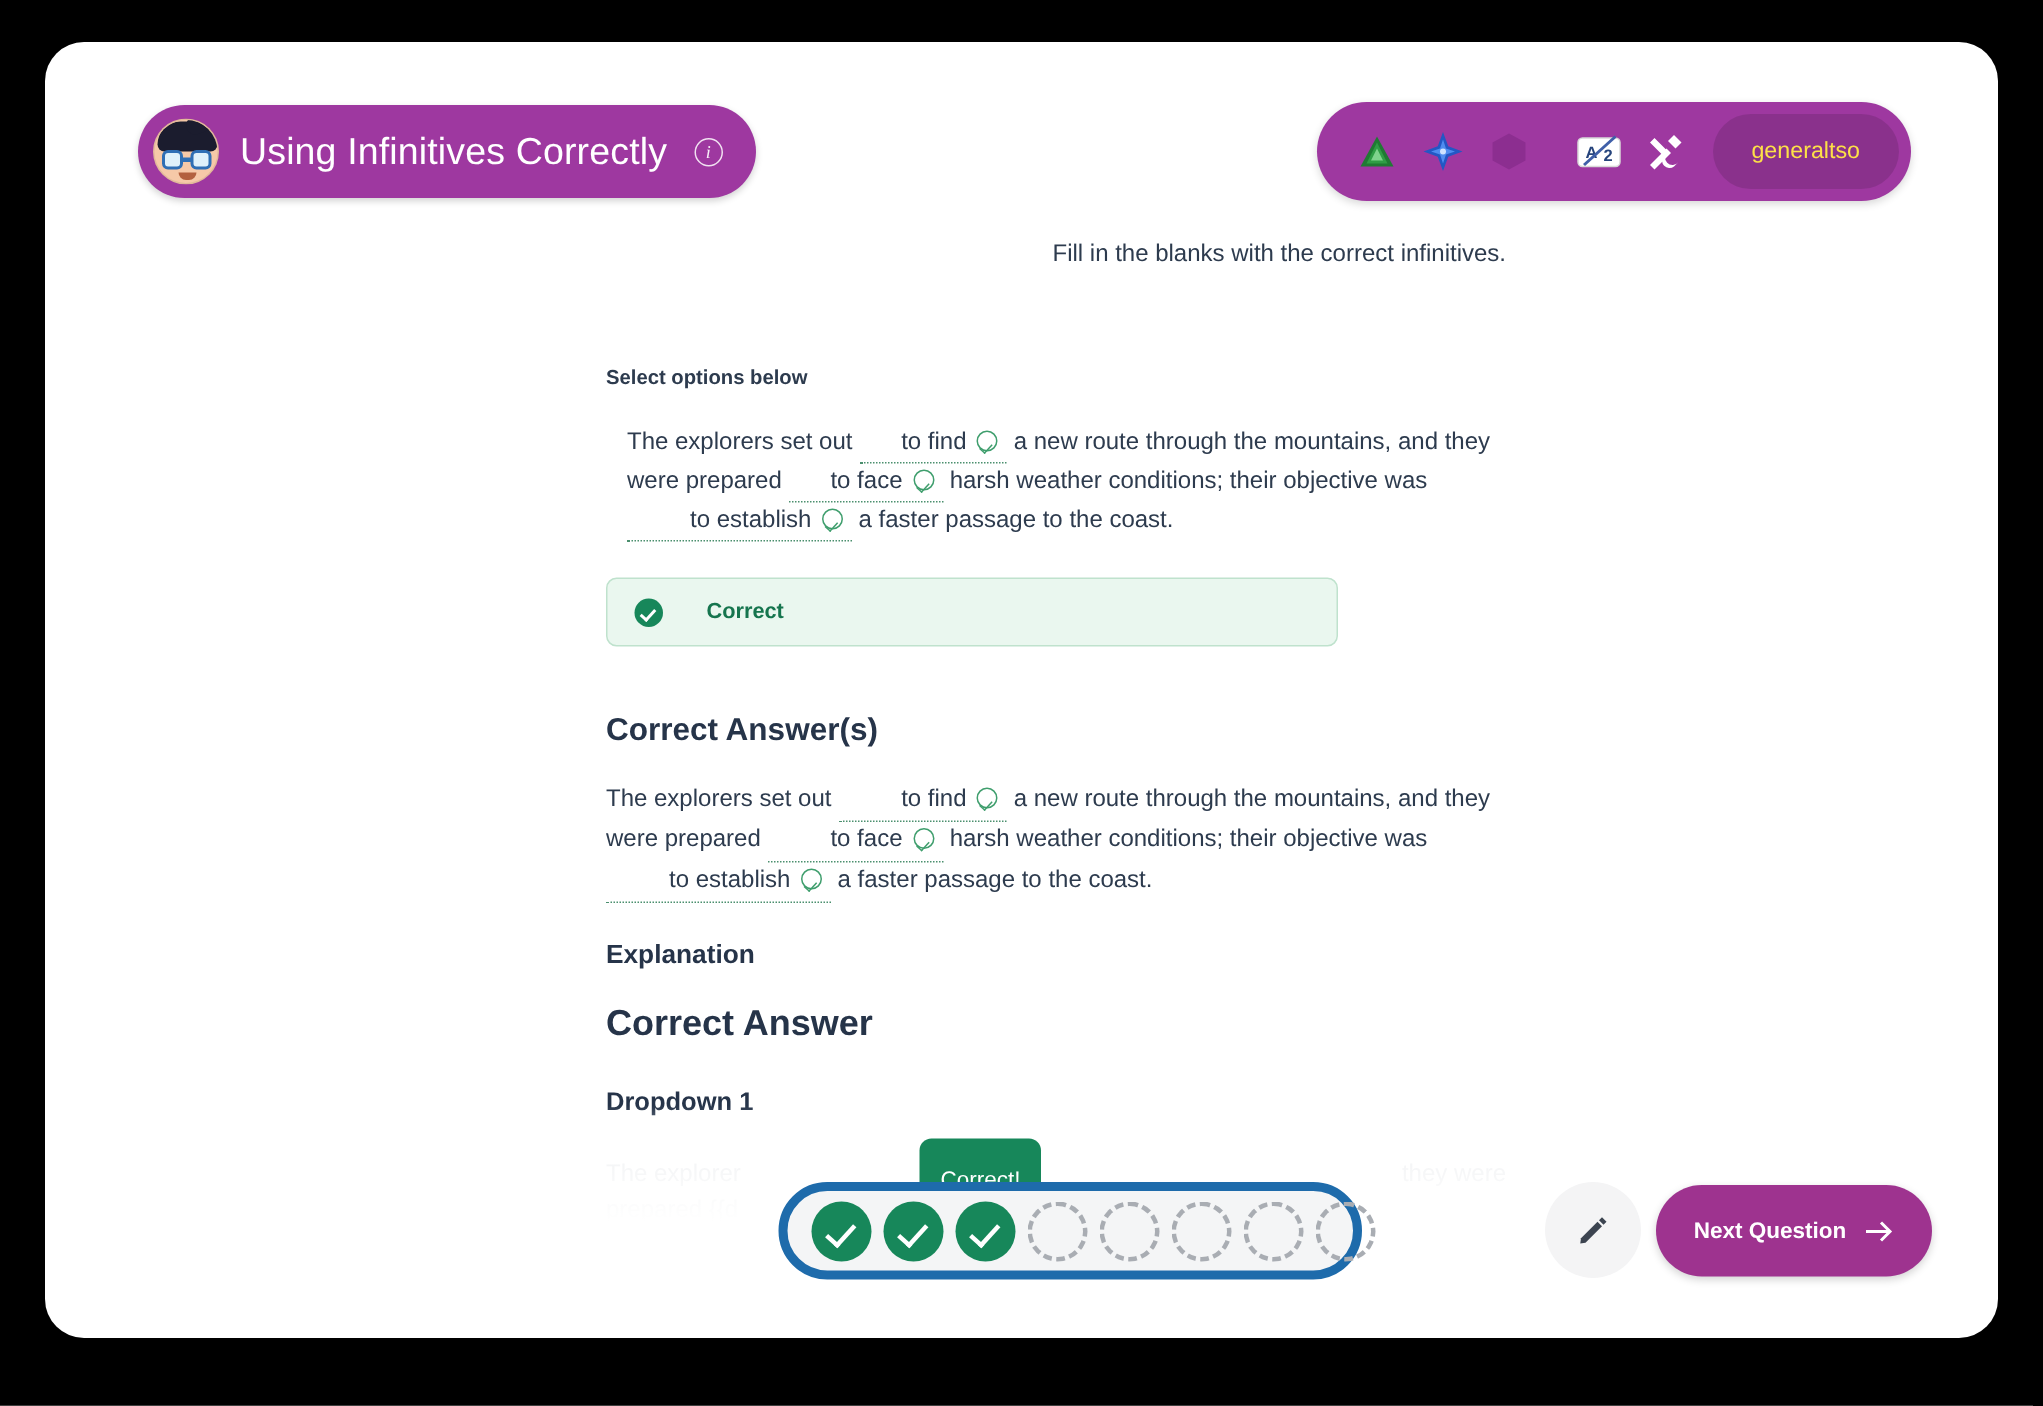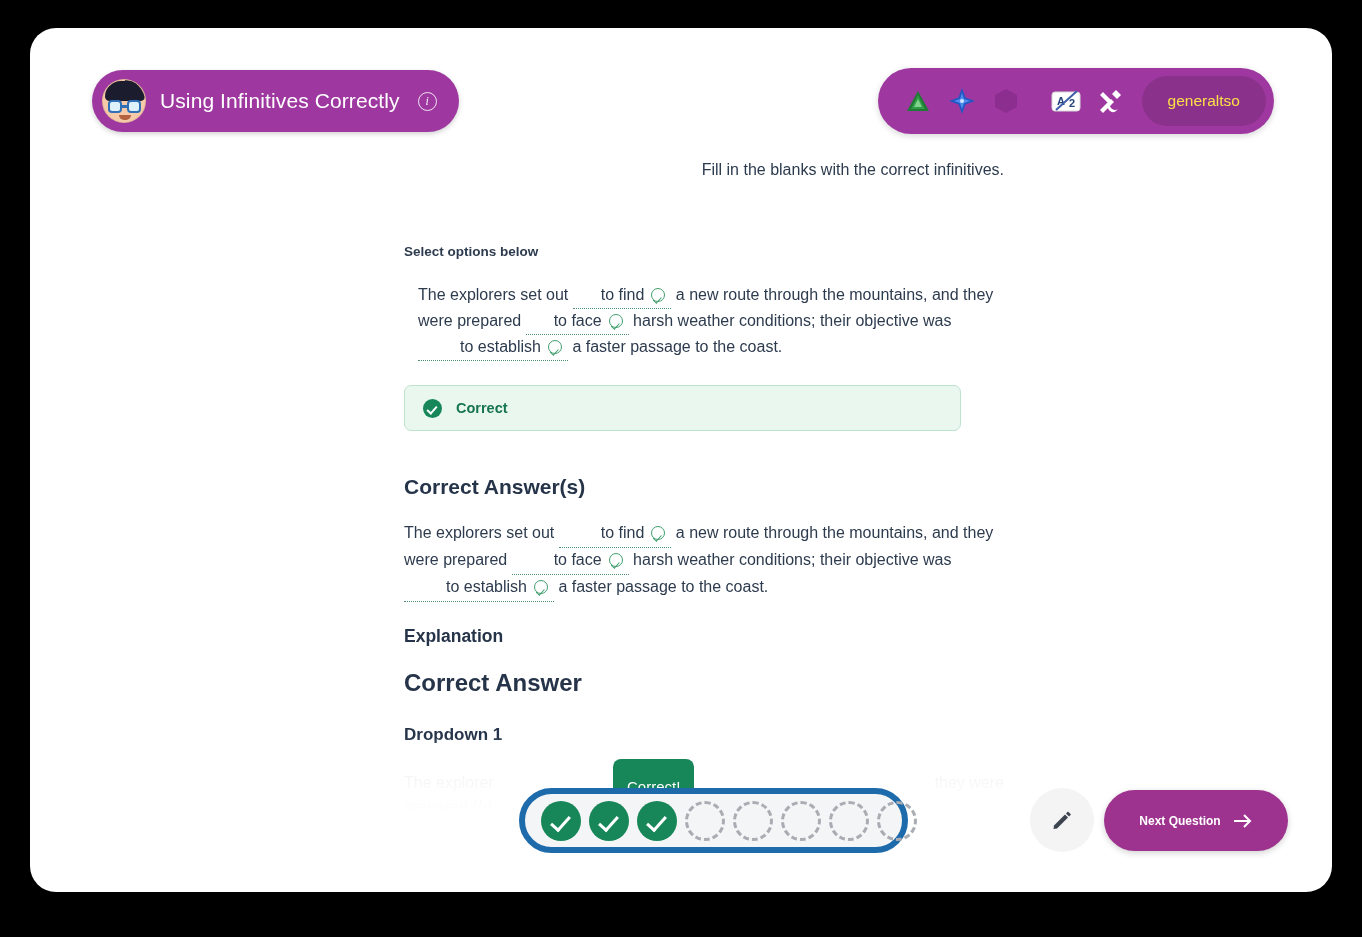--- a/index.html
+++ b/index.html
@@ -47,21 +47,21 @@
     position:absolute; top:20px; width:14px; height:13px;
     border:2.5px solid #2f6fb5; border-radius:4px; background:#dff1fb;
   }
   .av-glass-l { left:5px; }
   .av-glass-r { left:24px; }
   .av-bridge { position:absolute; left:19px; top:25px; width:6px; height:2.5px; background:#2f6fb5; }
   .av-mouth { position:absolute; left:16px; top:35px; width:12px; height:5px; background:#b3613f; border-radius:0 0 8px 8px; }
 
   .title-text {
     color: #ffffff;
-    font-size: 21px;
+    font-size: 25px;
     font-weight: 400;
     letter-spacing: .1px;
     white-space: nowrap;
   }
   .info-icon {
     width: 19px; height: 19px;
     border: 1.6px solid rgba(255,255,255,.85);
     border-radius: 50%;
     color: rgba(255,255,255,.92);
     font-size: 12px; font-style: italic;
@@ -143,27 +143,27 @@
     position: absolute;
     left: 3px; top: 6px;
     width: 3.5px; height: 6.5px;
     border: solid #3f9e6d;
     border-width: 0 1.4px 1.4px 0;
     transform: rotate(42deg);
   }
 
   .feedback {
     margin-top: 24px;
-    width: 557px; height: 46px;
+    width: 488px; height: 46px;
     background: #eaf7ef;
     border: 1px solid #bfe2cd;
     border-radius: 7px;
     display: flex; align-items: center;
     padding-left: 18px;
-    gap: 14px;
+    gap: 29px;
   }
   .fb-badge {
     width: 19px; height: 19px; border-radius: 50%;
     background: #17875a;
     position: relative; flex: 0 0 auto;
   }
   .fb-badge:before {
     content: ""; position: absolute;
     left: 6px; top: 5px; width: 4px; height: 8px;
     border: solid #fff; border-width: 0 2px 2px 0;
@@ -245,21 +245,21 @@
   }
 
   .next-btn {
     position: absolute;
     left: 1074px; top: 762px;
     width: 184px; height: 61px;
     background: #9E338F;
     border: none;
     border-radius: 31px;
     color: #fff;
-    font-size: 12px; font-weight: bold;
+    font-size: 15px; font-weight: bold;
     font-family: "Liberation Sans", sans-serif;
     display: flex; align-items: center; justify-content: center;
     gap: 12px;
     cursor: pointer;
     box-shadow: 0 2px 6px rgba(0,0,0,.18);
   }
 </style>
 </head>
 <body>
 

